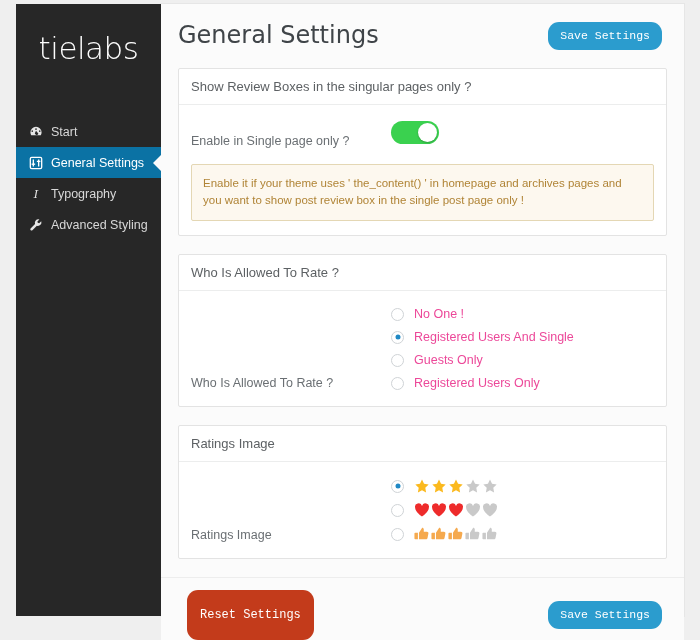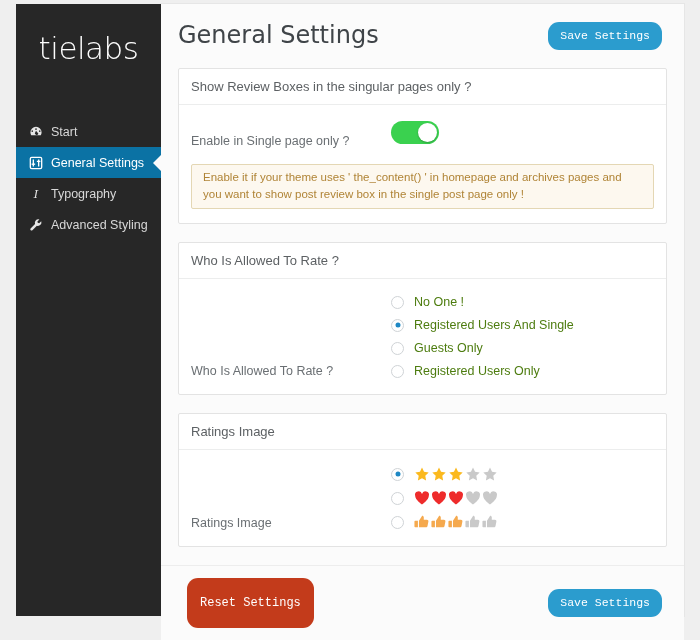--- a/index.html
+++ b/index.html
@@ -190,21 +190,21 @@
   }
 
   
   .notice {
     margin: 0 12px 14px 12px;
     background: #fdf8ef;
     border: 1px solid #e4d7b4;
     color: #b08436;
     font-size: 11.5px;
     line-height: 1.55;
-    padding: 4px 11px;
+    padding: 10px 11px;
     border-radius: 2px;
   }
 
   
   .radio-line {
     display: flex;
     align-items: center;
     margin-bottom: 9px;
     cursor: pointer;
   }
@@ -224,21 +224,21 @@
     content: "";
     position: absolute;
     left: 50%; top: 50%;
     transform: translate(-50%,-50%);
     width: 5px; height: 5px;
     border-radius: 50%;
     background: #1f88c4;
   }
   .radio-label {
     font-size: 12.5px;
-    color: #4d7c0f;
+    color: #ec4899;
   }
 
   
   .rate-line {
     display: flex;
     align-items: center;
     margin-bottom: 8px;
   }
   .rate-line:last-child { margin-bottom: 0; }
   .icon-set { display: flex; align-items: center; gap: 1px; }

